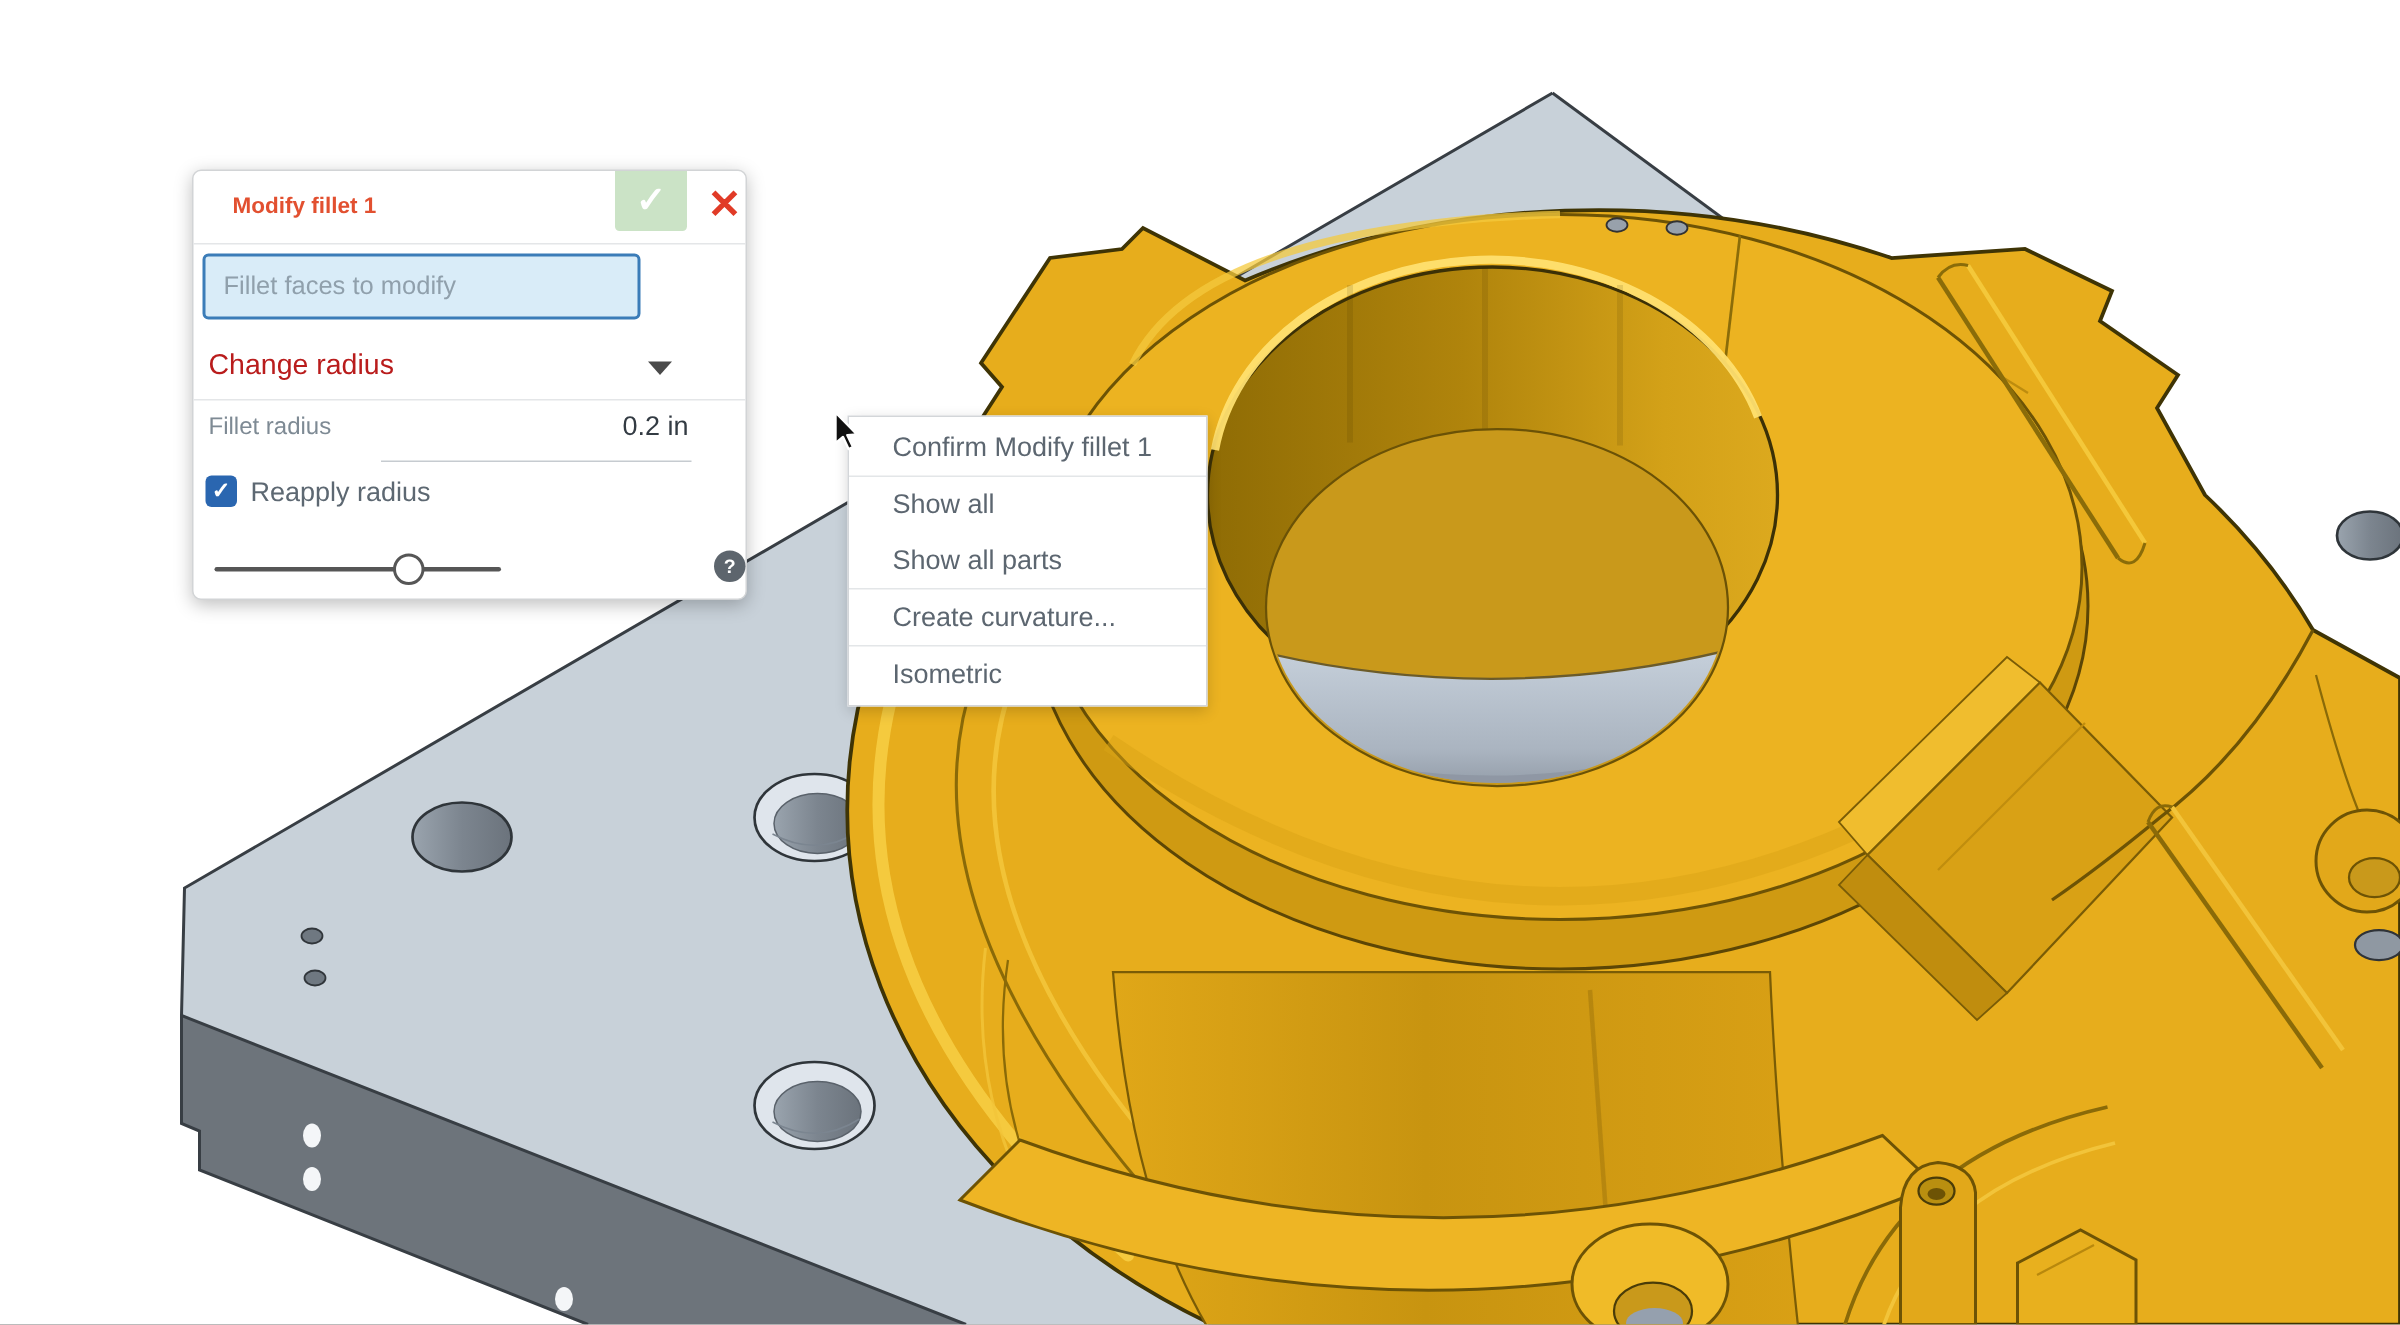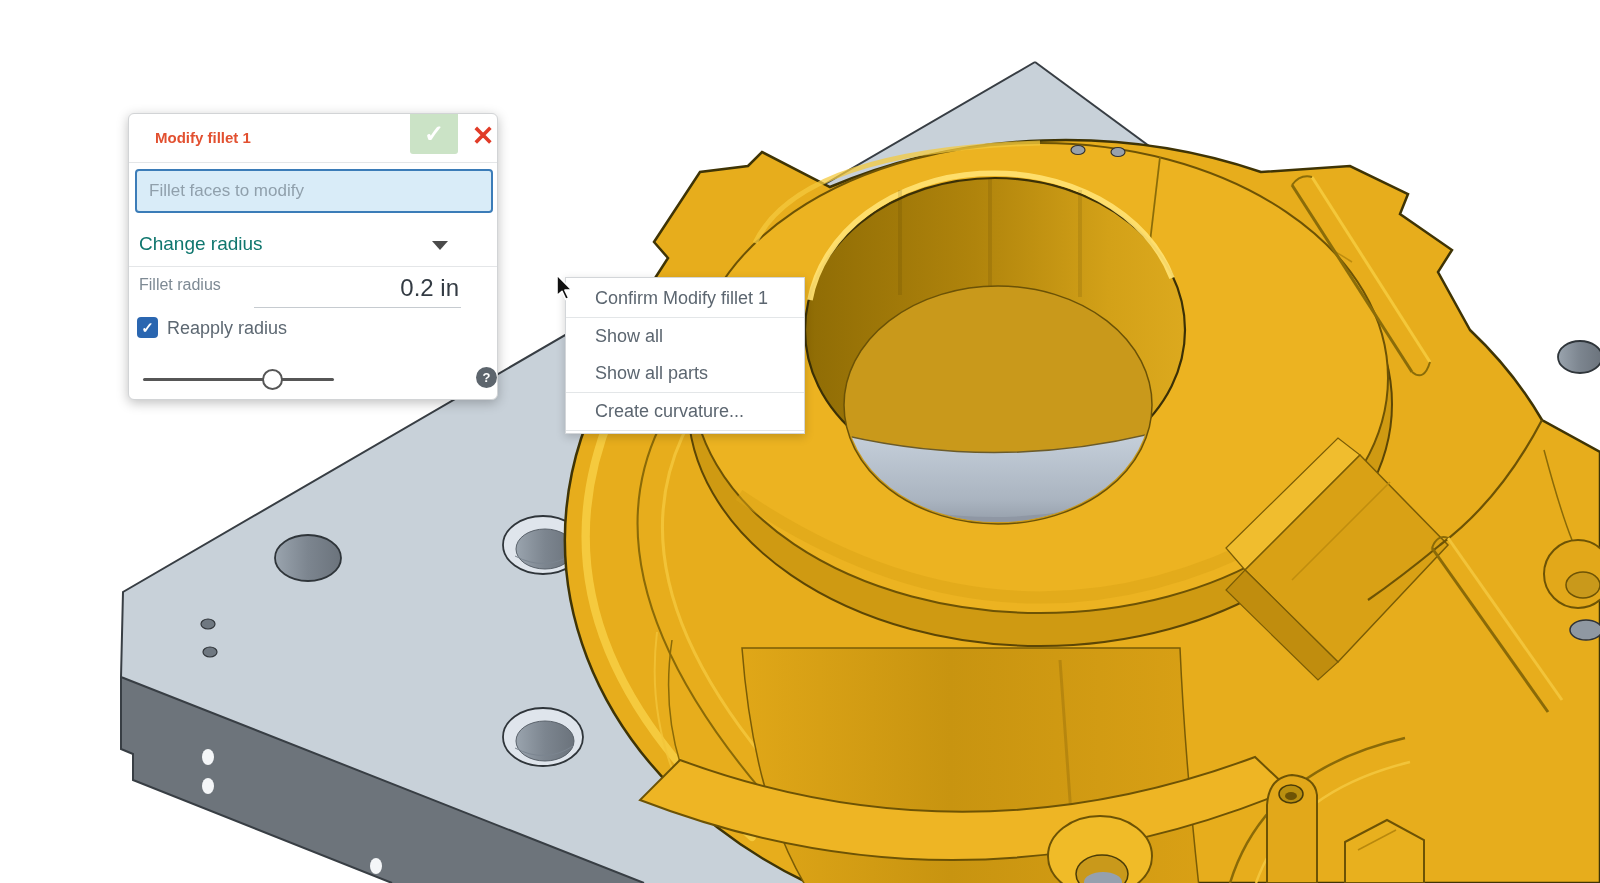--- a/index.html
+++ b/index.html
@@ -26,36 +26,36 @@
     background:#cbe3c6;border:none;border-radius:0 0 3px 3px;cursor:pointer;
     color:#ffffff;font-size:24px;font-weight:bold;line-height:40px;text-align:center;padding:0;
   }
   .btn-close{
     position:absolute;left:338px;top:4px;width:32px;height:36px;
     background:none;border:none;cursor:pointer;padding:0;
     color:#e13b27;font-size:27px;font-weight:bold;line-height:36px;text-align:center;
   }
   .dlg-sep{position:absolute;left:0;width:100%;height:0;border-top:1px solid #e4e6e8;}
   .faces-input{
-    position:absolute;left:6px;top:55px;width:358px;height:44px;
+    position:absolute;left:6px;top:55px;width:292px;height:44px;
     background:#d9ecf8;border:2px solid #3b7cb8;border-radius:4px;
   }
   .faces-input .ph{
     display:block;padding-left:12px;line-height:40px;font-size:17px;color:#90a0ac;
     white-space:nowrap;overflow:hidden;
   }
   .op-row{position:absolute;left:0;top:110px;width:100%;height:40px;cursor:pointer;}
-  .op-row .op-label{position:absolute;left:10px;top:0;line-height:40px;font-size:19px;color:#0f766e;}
+  .op-row .op-label{position:absolute;left:10px;top:0;line-height:40px;font-size:19px;color:#b91c1c;}
   .caret{
     position:absolute;left:303px;top:17px;width:0;height:0;
     border-left:8px solid transparent;border-right:8px solid transparent;border-top:9px solid #4a4a4a;
   }
   .radius-label{position:absolute;left:10px;top:162px;font-size:16px;color:#7e8a94;}
   .radius-value{
-    position:absolute;right:38px;top:160px;font-size:24px;color:#333b43;cursor:text;
+    position:absolute;right:38px;top:160px;font-size:18px;color:#333b43;cursor:text;
   }
   .radius-underline{position:absolute;left:125px;top:193px;width:207px;border-top:1px solid #c6cbd0;}
   .chk-row{position:absolute;left:8px;top:203px;height:22px;cursor:pointer;}
   .checkbox{
     position:absolute;left:0;top:0;width:21px;height:21px;background:#2a66b0;border-radius:4px;
     color:#fff;font-size:15px;font-weight:bold;line-height:21px;text-align:center;
   }
   .chk-label{position:absolute;left:30px;top:1px;font-size:18px;color:#5d6872;white-space:nowrap;}
   .slider{position:absolute;left:0;top:245px;width:230px;height:40px;}
   .slider .track{position:absolute;left:14px;top:19px;width:191px;height:3px;background:#565656;border-radius:2px;}
@@ -265,18 +265,19 @@
   </div>
 
   <div class="menu">
       <div class="menu-item">Confirm Modify fillet 1</div>
       <div class="menu-sep"></div>
       <div class="menu-item">Show all</div>
       <div class="menu-item">Show all parts</div>
       <div class="menu-sep"></div>
       <div class="menu-item">Create curvature...</div>
       <div class="menu-sep"></div>
+      <div class="menu-item">Isometric</div>
     </div>
 
   <svg id="cursor" width="18" height="28" viewBox="0 0 18 28">
     <path d="M1,1 L1,21.5 L6,17.3 L9.7,25.4 L12.7,24 L8.9,16.1 L15.5,15.7 Z" fill="#111111" stroke="#ffffff" stroke-width="1.6" stroke-linejoin="round"></path>
   </svg>
 </div>
 
 </body></html>

